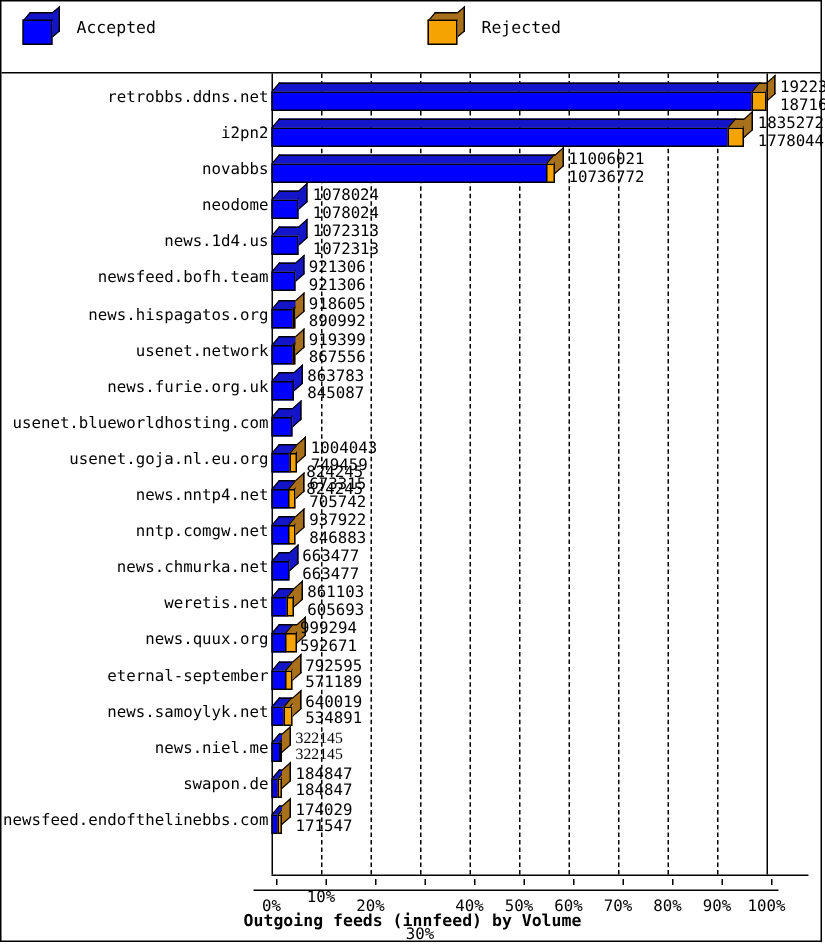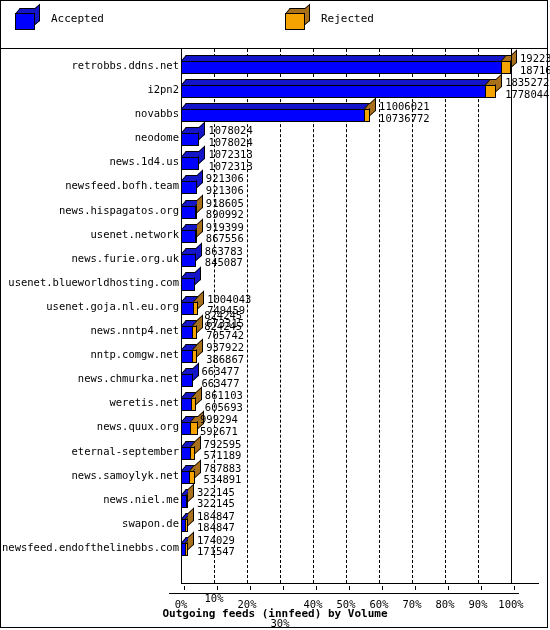--- a/index.html
+++ b/index.html
@@ -445,21 +445,21 @@
           <div class="barwrap">
             <div class="bar3d">
               <div class="seg blue" style="left: 0px; width: 11.88px;"></div>
               <div class="seg orange" style="left: 10.88px; width: 5.29px;"></div>
               <div class="captop blue" style="left: 0px; width: 11.88px;"></div>
               <div class="captop orange" style="left: 10.88px; width: 5.29px;"></div>
               <div class="capside orange" style="left: 16.17px;"></div>
             </div>
             <div class="vals" style="left: 25.17px;">
               <div>937922</div>
-              <div>386867</div>
+              <div>846883</div>
             </div>
           </div>
         </div>
         <div class="row">
           <div class="row-label">news.chmurka.net</div>
           <div class="barwrap">
             <div class="bar3d">
               <div class="seg blue" style="left: 0px; width: 11.55px;"></div>
               <div class="captop blue" style="left: 0px; width: 11.55px;"></div>
               <div class="capside blue" style="left: 11.55px;"></div>
@@ -522,36 +522,36 @@
           <div class="row-label">news.samoylyk.net</div>
           <div class="barwrap">
             <div class="bar3d">
               <div class="seg blue" style="left: 0px; width: 9.24px;"></div>
               <div class="seg orange" style="left: 8.24px; width: 5.29px;"></div>
               <div class="captop blue" style="left: 0px; width: 9.24px;"></div>
               <div class="captop orange" style="left: 8.24px; width: 5.29px;"></div>
               <div class="capside orange" style="left: 13.53px;"></div>
             </div>
             <div class="vals" style="left: 22.53px;">
-              <div>787883</div>
+              <div>640019</div>
               <div>534891</div>
             </div>
           </div>
         </div>
         <div class="row">
           <div class="row-label">news.niel.me</div>
           <div class="barwrap">
             <div class="bar3d">
               <div class="seg blue" style="left: 0px; width: 5.61px;"></div>
               <div class="seg orange" style="left: 4.61px; width: 2.39px;"></div>
               <div class="captop blue" style="left: 0px; width: 5.61px;"></div>
               <div class="captop orange" style="left: 4.61px; width: 2.39px;"></div>
               <div class="capside orange" style="left: 7px;"></div>
             </div>
-            <div class="vals" style="left: 16px;">
+            <div class="vals" style="left: 16px; font-family: Liberation Serif, serif;">
               <div>322145</div>
               <div>322145</div>
             </div>
           </div>
         </div>
         <div class="row">
           <div class="row-label">swapon.de</div>
           <div class="barwrap">
             <div class="bar3d">
               <div class="seg blue" style="left: 0px; width: 5px;"></div>

